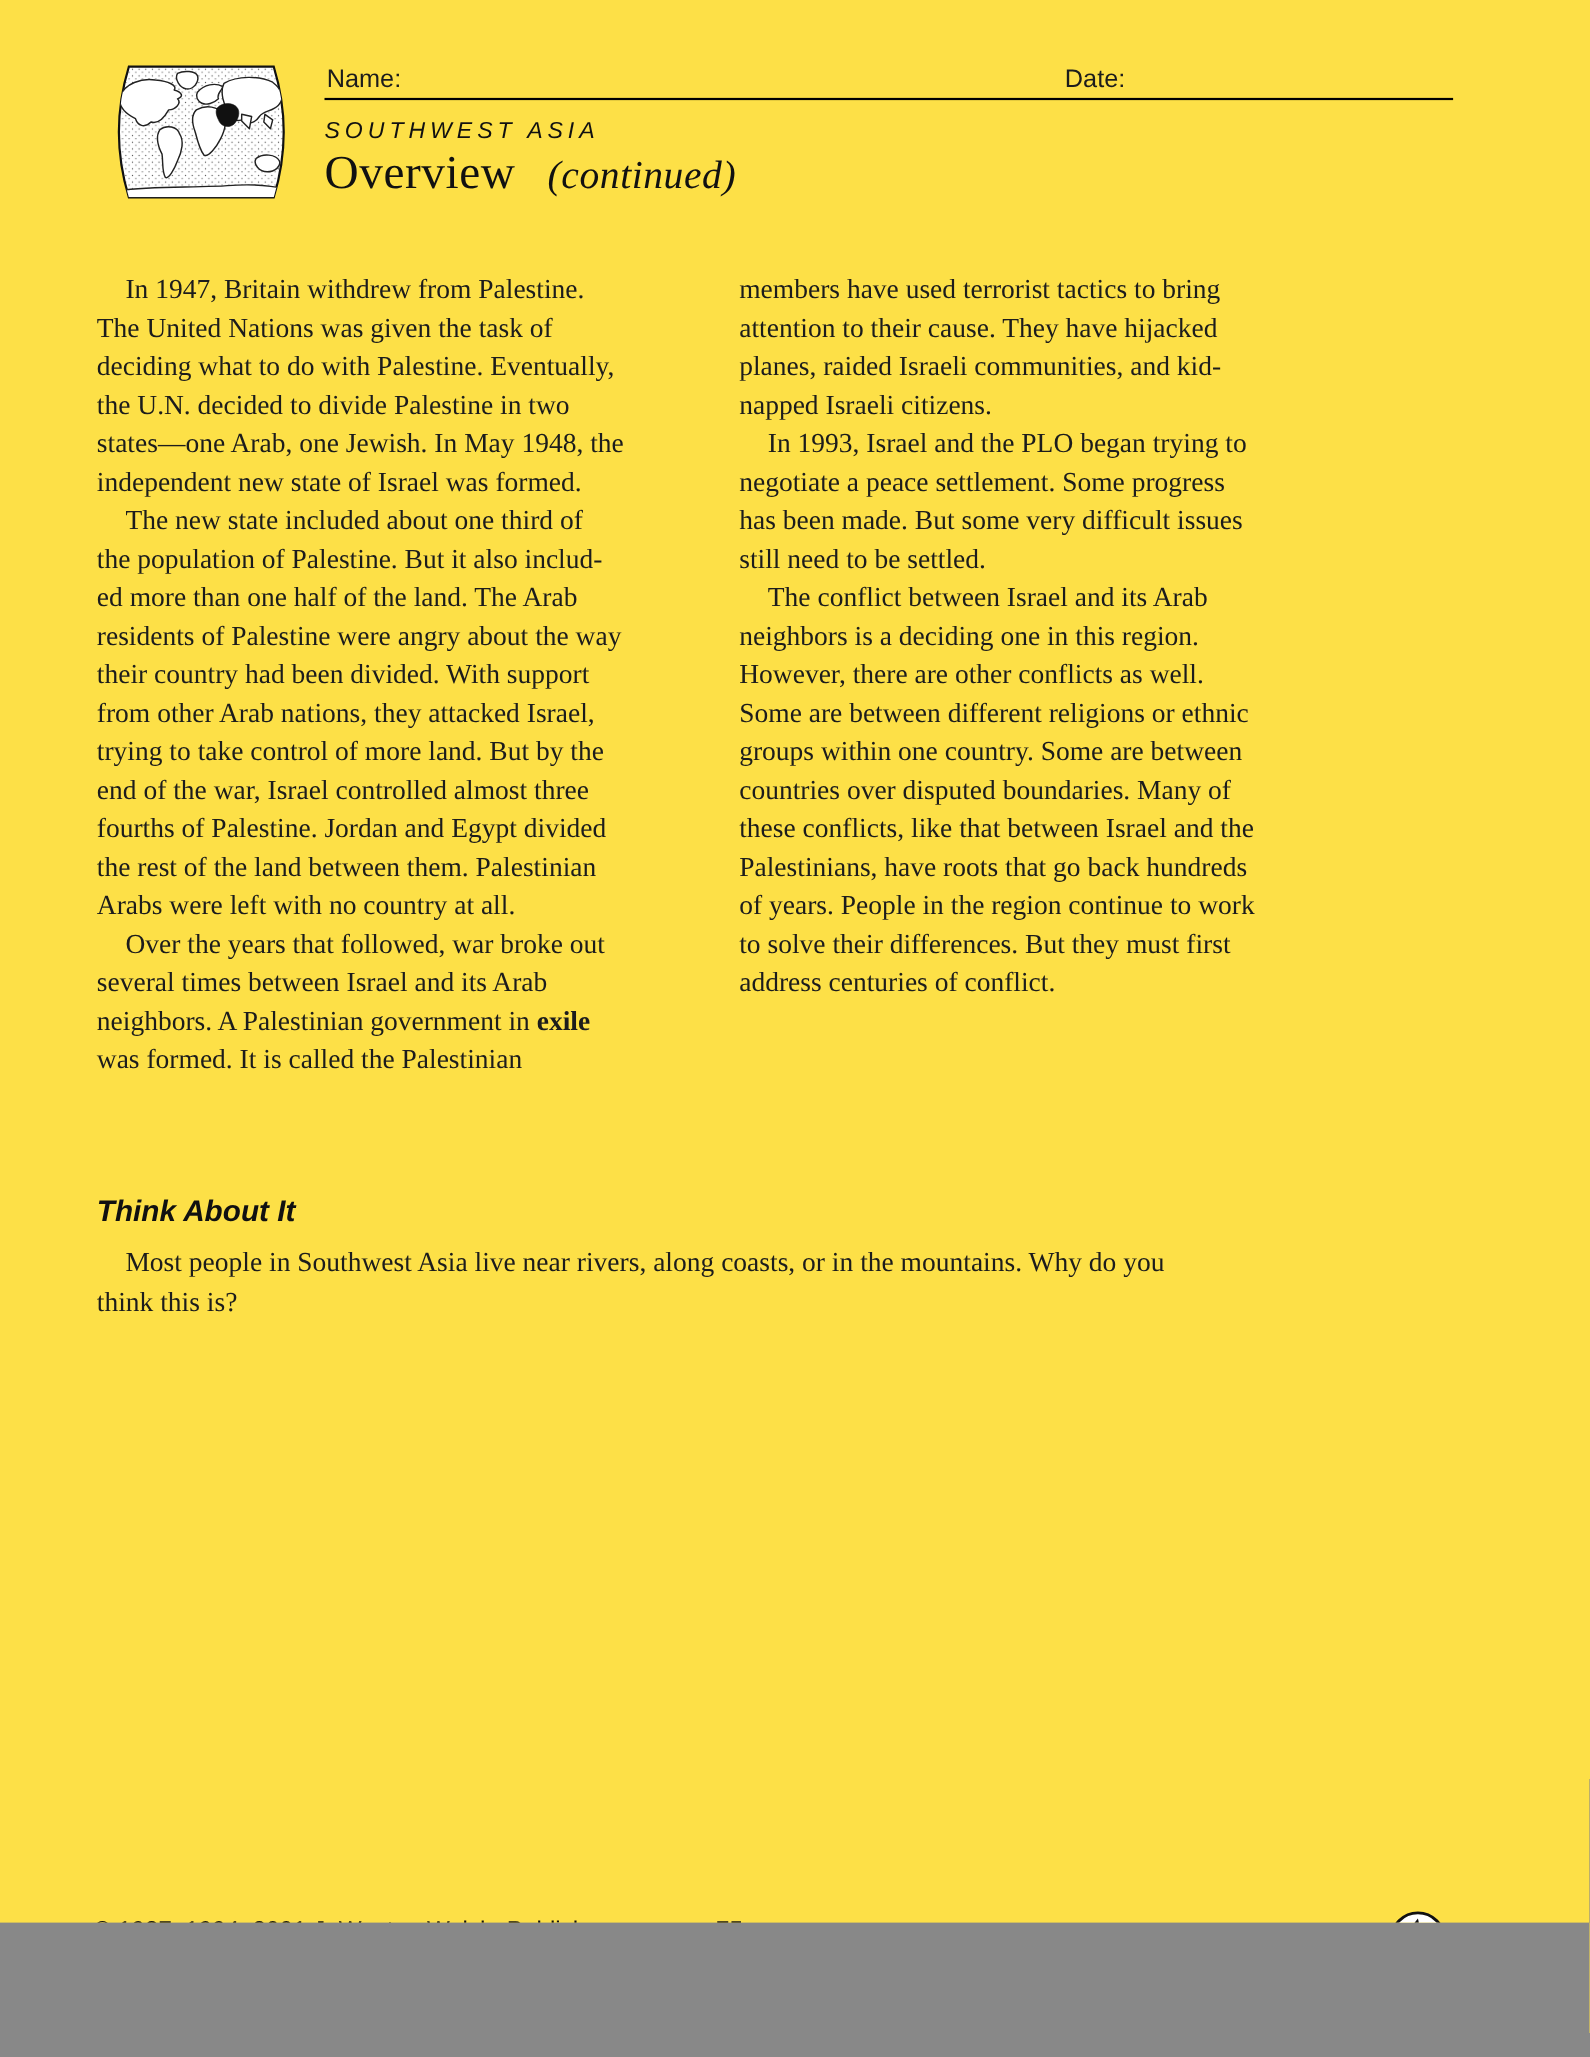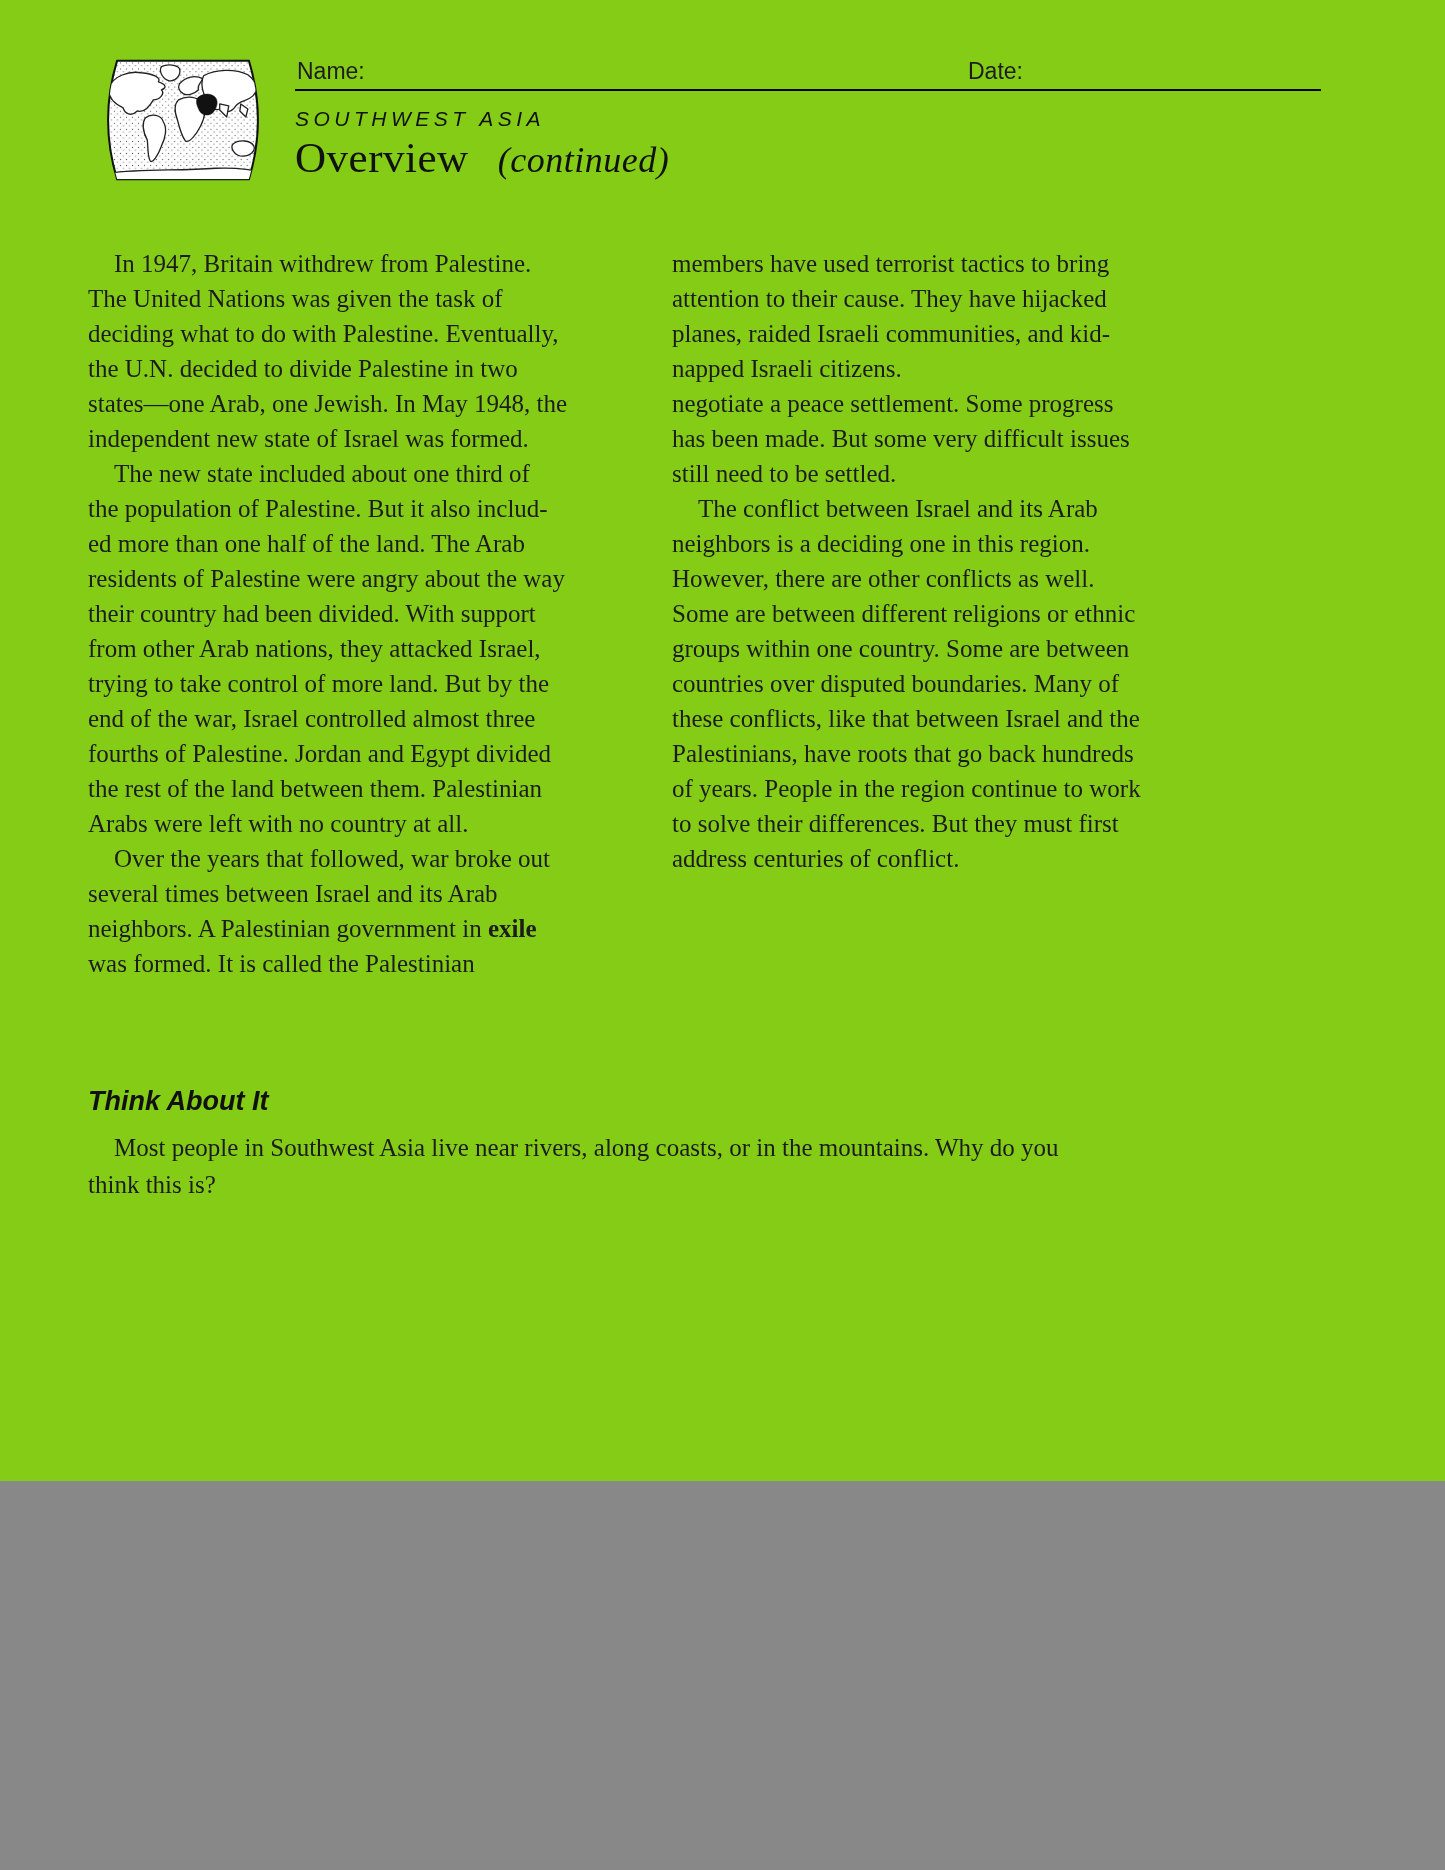--- a/index.html
+++ b/index.html
@@ -1,19 +1,19 @@
 <!DOCTYPE html>
 <html><head>
 <meta charset="utf-8">
 <style>
   html,body{margin:0;padding:0;background:#888;}
   .page{
     position:relative;
-    width:1445px;height:1481px;
-    background:#84cc16;
+    width:1445px;height:1748px;
+    background:#fde047;
     font-family:"Liberation Serif", serif;
     color:#1c1c1c;
     overflow:hidden;
     margin:0 auto;
   }
   
   .map-wrap{position:absolute;left:95px;top:55px;width:176px;height:130px;}
   .header-right{position:absolute;left:295px;top:58px;width:1026px;}
   .name-row{
     position:relative;
@@ -158,20 +158,21 @@
         <div class="tline indent">Over the years that followed, war broke out</div>
         <div class="tline">several times between Israel and its Arab</div>
         <div class="tline">neighbors. A Palestinian government in <span style="font-weight: bold;">exile</span></div>
         <div class="tline">was formed. It is called the Palestinian</div>
       </div>
     <div class="col col2">
         <div class="tline">members have used terrorist tactics to bring</div>
         <div class="tline">attention to their cause. They have hijacked</div>
         <div class="tline">planes, raided Israeli communities, and kid-</div>
         <div class="tline">napped Israeli citizens.</div>
+        <div class="tline indent">In 1993, Israel and the PLO began trying to</div>
         <div class="tline">negotiate a peace settlement. Some progress</div>
         <div class="tline">has been made. But some very difficult issues</div>
         <div class="tline">still need to be settled.</div>
         <div class="tline indent">The conflict between Israel and its Arab</div>
         <div class="tline">neighbors is a deciding one in this region.</div>
         <div class="tline">However, there are other conflicts as well.</div>
         <div class="tline">Some are between different religions or ethnic</div>
         <div class="tline">groups within one country. Some are between</div>
         <div class="tline">countries over disputed boundaries. Many of</div>
         <div class="tline">these conflicts, like that between Israel and the</div>

